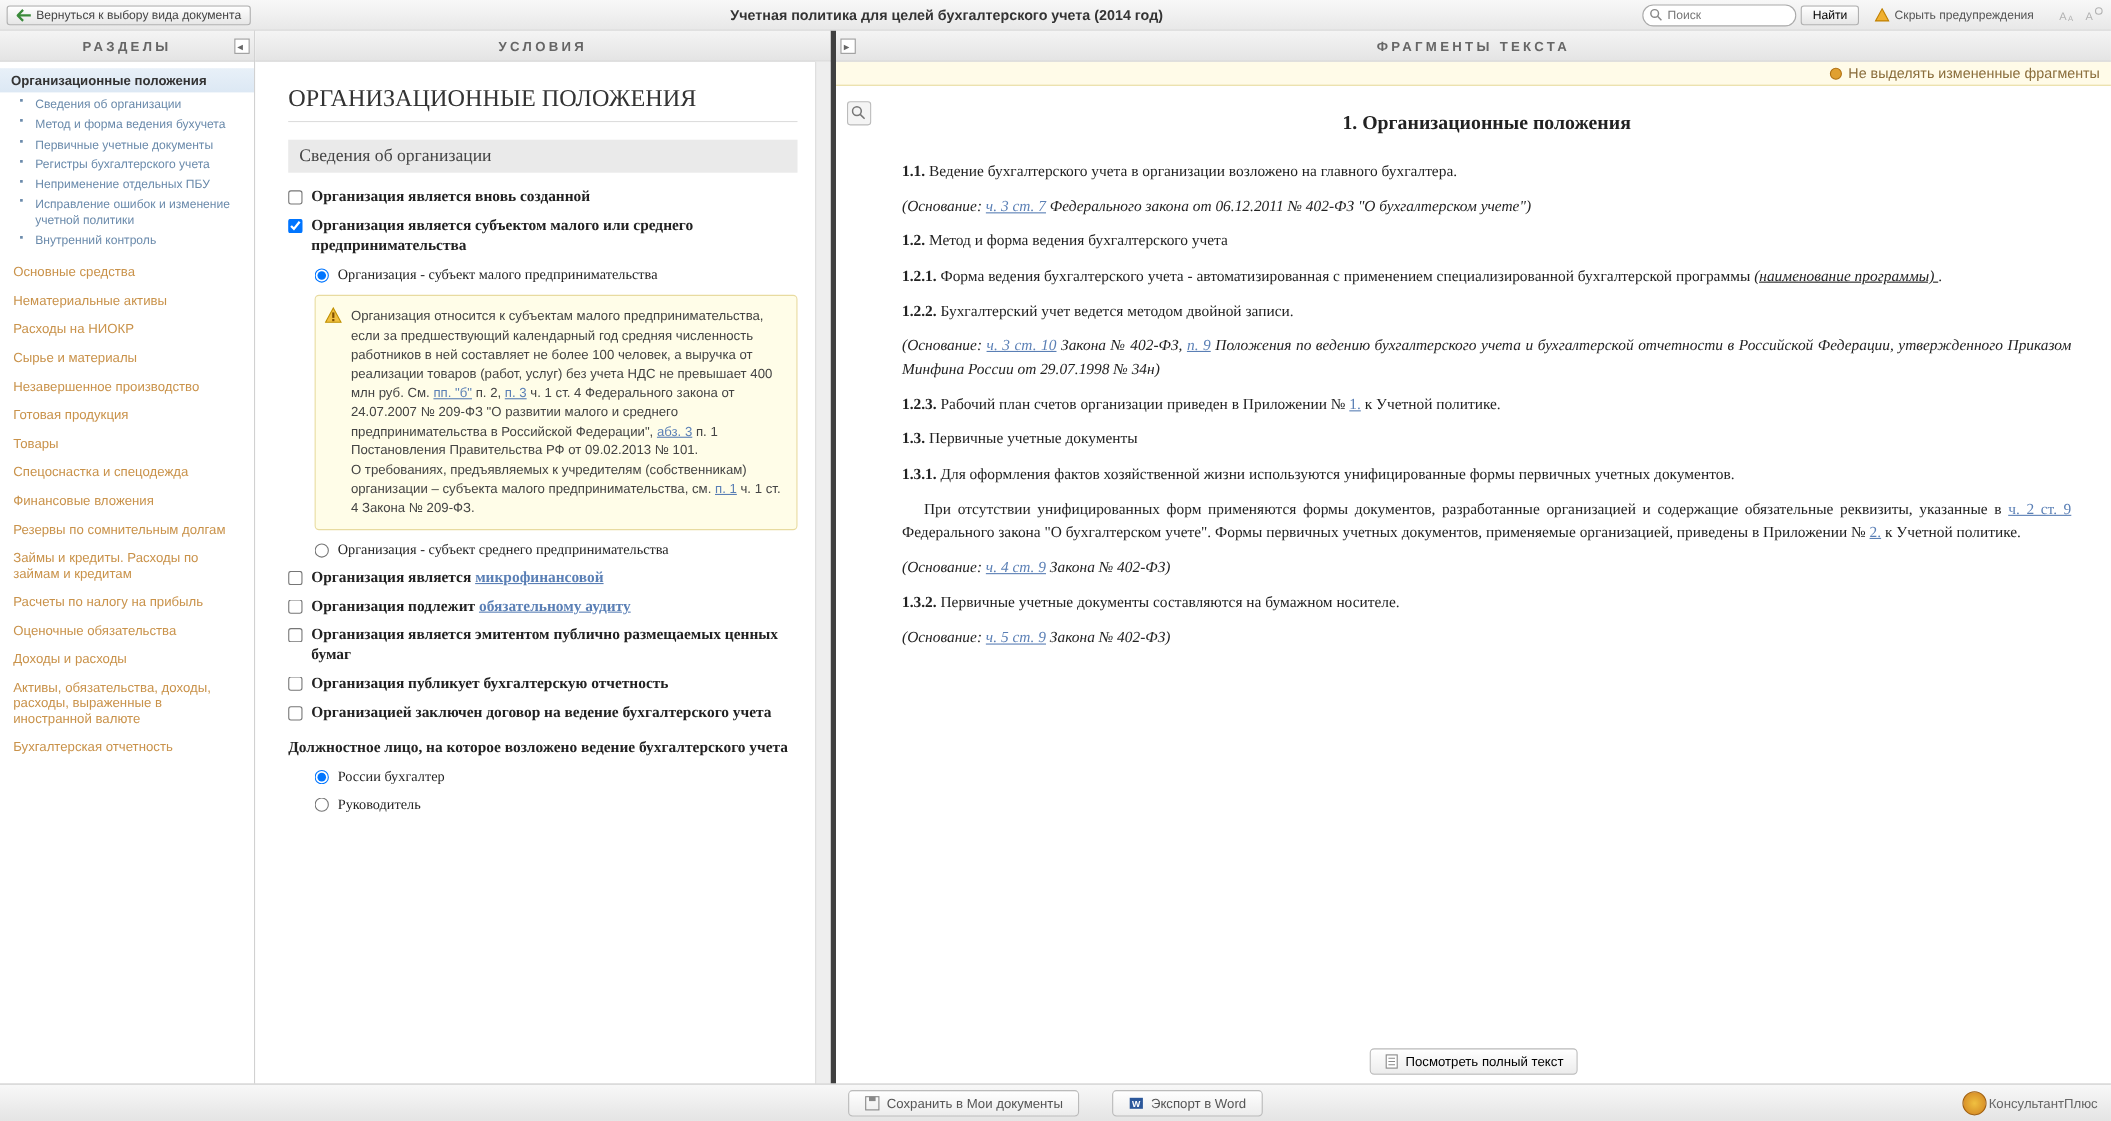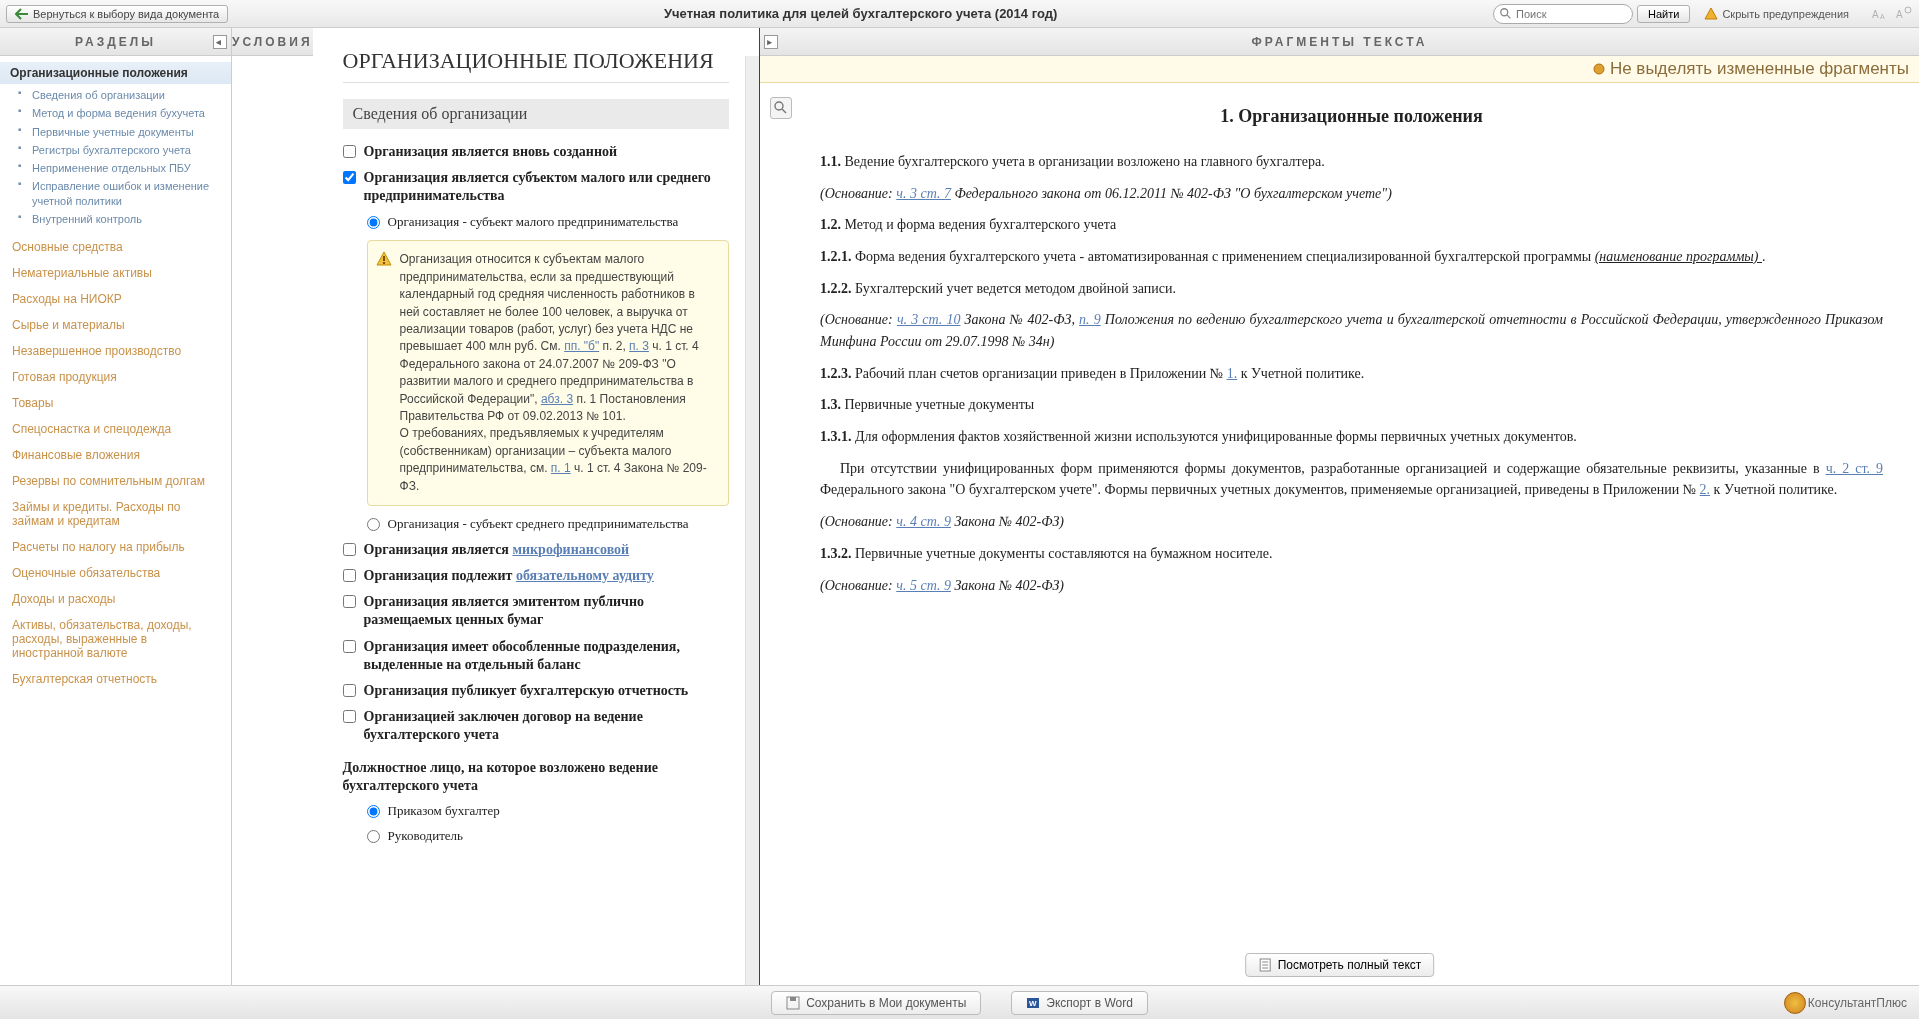--- a/index.html
+++ b/index.html
@@ -19,36 +19,36 @@
 .sidebar { width: 232px; background: #fff; border-right: 1px solid #ccc; display: flex; flex-direction: column; }
 .col-header { height: 28px; background: linear-gradient(#f4f4f4,#e4e4e4); border-bottom: 1px solid #ccc; display: flex; align-items: center; justify-content: center; font-size: 12px; font-weight: bold; letter-spacing: 3px; color: #666; position: relative; }
 .collapse-btn { position: absolute; width: 14px; height: 14px; border: 1px solid #999; background: #fff; cursor: pointer; font-size: 9px; line-height: 12px; text-align: center; color: #666; }
 .sidebar .collapse-btn { right: 4px; }
 .nav-body { flex: 1; overflow-y: auto; padding: 6px 0; }
 .nav-active-group { background: linear-gradient(#e8f0f8,#dce8f4); padding: 4px 10px; font-weight: bold; color: #333; font-size: 12px; }
 .nav-sublist { padding: 2px 0 6px 18px; }
 .nav-sub { color: #6a8aab; font-size: 11px; padding: 2px 4px 2px 14px; cursor: pointer; position: relative; line-height: 1.3; }
 .nav-sub::before { content: "■"; position: absolute; left: 0; top: 3px; font-size: 5px; color: #6a8aab; }
 .nav-item { color: #c9924a; font-size: 12px; padding: 6px 12px; cursor: pointer; border-bottom: 0; }
-.center { flex: 0 0 528px; background: #fff; border-right: 1px solid #404040; display: flex; flex-direction: row; position: relative; justify-content: flex-end; }
+.center { flex: 0 0 528px; background: #fff; border-right: 5px solid #404040; display: flex; flex-direction: column; position: relative; justify-content: flex-end; }
 .center-body { flex: 1; overflow-y: auto; padding: 20px 30px; }
 .center h1 { font-family: Georgia, serif; font-size: 22px; font-weight: normal; color: #333; margin-bottom: 16px; border-bottom: 1px solid #ddd; padding-bottom: 8px; }
 .section-hdr { background: #eaeaea; padding: 6px 10px; font-family: Georgia, serif; font-size: 16px; color: #444; margin-bottom: 14px; }
 .cond-row { display: flex; align-items: flex-start; gap: 8px; margin: 8px 0; }
 .cond-row input[type=checkbox], .cond-row input[type=radio] { margin-top: 2px; flex-shrink: 0; }
 .cond-label { font-family: Georgia, serif; font-size: 14px; font-weight: bold; color: #222; line-height: 1.3; }
 .cond-sub { margin-left: 24px; }
 .cond-sub .cond-label { font-weight: normal; font-size: 13px; }
 .warn-box { margin: 10px 0 10px 24px; background: #fffde8; border: 1px solid #e8dba0; border-radius: 4px; padding: 10px 12px 10px 32px; position: relative; font-size: 12px; line-height: 1.45; color: #444; }
 .warn-box .warn-icon { position: absolute; left: 8px; top: 10px; width: 16px; height: 16px; }
 .warn-box a { color: #5a7fb5; text-decoration: underline; }
 .link { color: #5a7fb5; text-decoration: underline; cursor: pointer; }
 .right { flex: 1; background: #fff; display: flex; flex-direction: column; position: relative; }
 .right .col-header .collapse-btn { left: 4px; }
-.right-sub { background: #fffbe8; border-bottom: 1px solid #e8dba0; padding: 3px 10px; font-size: 17px; color: #8a6d3b; text-align: right; display: flex; justify-content: flex-end; align-items: center; gap: 4px; }
+.right-sub { background: #fffbe8; border-bottom: 1px solid #e8dba0; padding: 3px 10px; font-size: 13px; color: #8a6d3b; text-align: right; display: flex; justify-content: flex-end; align-items: center; gap: 4px; }
 .right-body { flex: 1; overflow-y: auto; padding: 20px 36px 60px 60px; font-family: Georgia, serif; font-size: 14px; line-height: 1.55; color: #222; position: relative; }
 .zoom-btn { position: absolute; left: 10px; top: 14px; width: 22px; height: 22px; border: 1px solid #bbb; border-radius: 3px; background: #f4f4f4; cursor: pointer; display: flex; align-items: center; justify-content: center; }
 .right-body h2 { text-align: center; font-size: 18px; font-weight: bold; margin-bottom: 20px; font-family: Georgia, serif; }
 .right-body p { margin: 10px 0; text-align: justify; }
 .right-body .basis { font-style: italic; }
 .right-body a { color: #5a7fb5; text-decoration: underline; }
 .right-body .num { font-weight: bold; }
 .view-full { position: absolute; bottom: 8px; left: 50%; transform: translateX(-50%); background: linear-gradient(#fff,#ececec); border: 1px solid #bbb; border-radius: 4px; padding: 4px 12px; cursor: pointer; font-size: 12px; display: flex; align-items: center; gap: 6px; }
 .bottombar { height: 34px; background: linear-gradient(#f8f8f8,#e4e4e4); border-top: 1px solid #ccc; display: flex; align-items: center; justify-content: center; gap: 30px; position: relative; }
 .bot-btn { background: linear-gradient(#fff,#ececec); border: 1px solid #bbb; border-radius: 4px; padding: 4px 14px; cursor: pointer; font-size: 12px; display: flex; align-items: center; gap: 6px; color: #555; }
@@ -181,38 +181,34 @@
       <div class="cond-row">
           <input type="checkbox" style="">
           <span class="cond-label"><span>Организация подлежит </span><a class="link">обязательному аудиту</a></span>
         </div>
       <div class="cond-row">
           <input type="checkbox" style="">
           <span class="cond-label">Организация является эмитентом публично размещаемых ценных бумаг</span>
         </div>
       <div class="cond-row">
           <input type="checkbox" style="">
-          <span class="cond-label">Организация имеет обособленные подразделения, выделенные на отдельный баланс</span>
-        </div>
-      <div class="cond-row">
-          <input type="checkbox" style="">
           <span class="cond-label">Организация публикует бухгалтерскую отчетность</span>
         </div>
       <div class="cond-row">
           <input type="checkbox" style="">
           <span class="cond-label">Организацией заключен договор на ведение бухгалтерского учета</span>
         </div>
 
       <div class="cond-row" style="margin-top:14px">
           <span class="cond-label">Должностное лицо, на которое возложено ведение бухгалтерского учета</span>
         </div>
       <div class="cond-sub">
         <div class="cond-row">
             <input type="radio" name="resp" checked="" style="">
-            <span class="cond-label">Приказом бухгалтер</span>
+            <span class="cond-label">России бухгалтер</span>
           </div>
         <div class="cond-row">
             <input type="radio" name="resp" style="">
             <span class="cond-label">Руководитель</span>
           </div>
       </div>
     </div>
     <div class="scrollbar-decoration"></div>
   </div>
 

